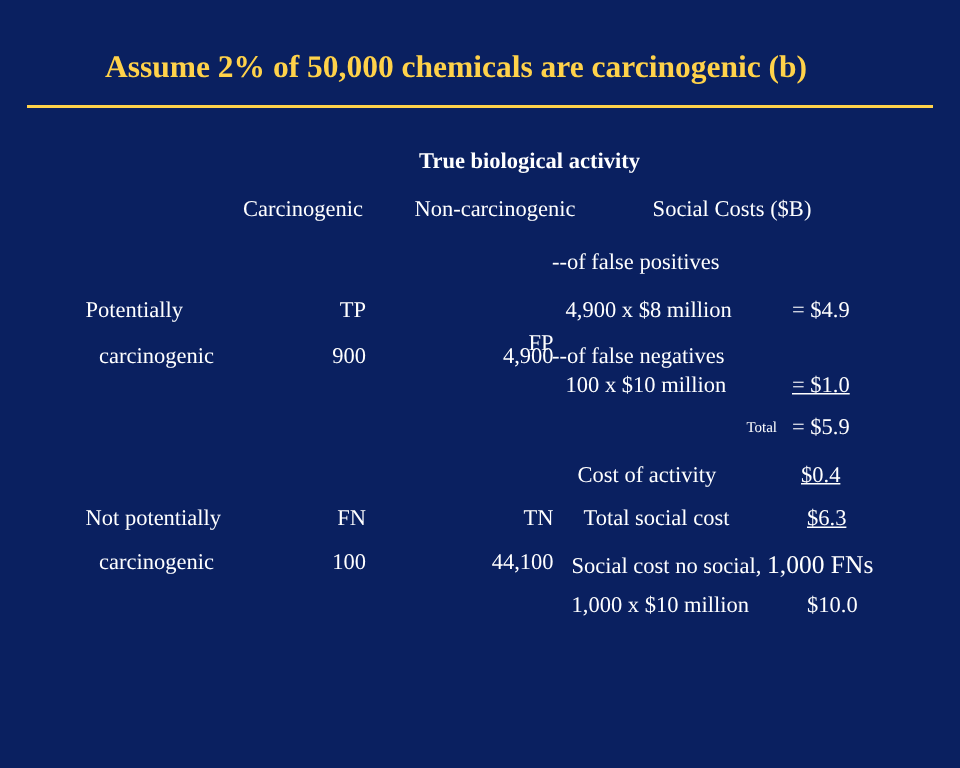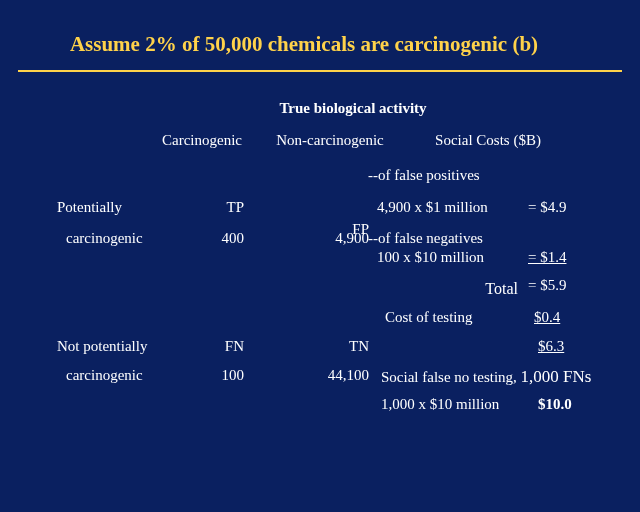--- a/index.html
+++ b/index.html
@@ -67,71 +67,72 @@
   .c-left   { text-align: left; }
   .c-right  { text-align: right; }
 
   .underline {
     text-decoration: underline;
   }
   .small {
     font-size: 17px;
   }
   .smallcap {
-    font-size: 16px;
+    font-size: 10px;
   }
 </style>
 </head>
 <body>
 
 <div id="slide">
 
   <div class="title">Assume 2% of 50,000 chemicals are carcinogenic (b)</div>
   <div class="title-rule"></div>
 
   <div class="hdr-activity">True biological activity</div>
 
   <div class="col-hdr hdr-carc">Carcinogenic</div>
   <div class="col-hdr hdr-social">Social Costs ($B)</div>
   <div class="col-hdr hdr-noncarc">Non-carcinogenic</div>
 
   <div class="cell c-left" style="left:368px; top:167px; width:220px;">--of false positives</div>
 
-  <div class="cell c-left" style="left:377px; top:199px; width:180px;">4,900 x $1 million</div>
+  <div class="cell c-left" style="left:377px; top:199px; width:180px;">4,900 x $8 million</div>
   <div class="cell c-left" style="left:528px; top:199px; width:90px;">= $4.9</div>
 
   <div class="cell c-left" style="left:368px; top:230px; width:220px;">--of false negatives</div>
 
   <div class="cell c-left" style="left:377px; top:249px; width:180px;">100 x $10 million</div>
   <div class="cell c-left" style="left:528px; top:249px; width:90px;">
-    <span class="underline">= $1.4</span>
+    <span class="underline">= $1.0</span>
   </div>
 
   <div class="cell c-right smallcap" style="left:418px; top:280px; width:100px;">Total</div>
   <div class="cell c-left" style="left:528px; top:277px; width:90px;">= $5.9</div>
 
-  <div class="cell c-left" style="left:385px; top:309px; width:180px;">Cost of testing</div>
+  <div class="cell c-left" style="left:385px; top:309px; width:180px;">Cost of activity</div>
   <div class="cell c-left underline" style="left:534px; top:309px; width:90px;">$0.4</div>
 
+  <div class="cell c-left" style="left:389px; top:338px; width:180px;">Total social cost</div>
   <div class="cell c-left underline" style="left:538px; top:338px; width:90px;">$6.3</div>
 
   <div class="cell c-left" style="left:381px; top:367px; width:230px;">
-    <span>Social false no testing,</span>
+    <span>Social cost no social,</span>
     <span class="small">1,000 FNs</span>
   </div>
 
   <div class="cell c-left" style="left:381px; top:396px; width:190px;">1,000 x $10 million</div>
-  <div class="cell c-left" style="left:538px; top:396px; width:90px;font-weight:bold;">$10.0</div>
+  <div class="cell c-left" style="left:538px; top:396px; width:90px;">$10.0</div>
 
   <div class="cell c-left" style="left:57px; top:199px; width:140px;">Potentially</div>
   <div class="cell c-left" style="left:66px; top:230px; width:140px;">carcinogenic</div>
 
   <div class="cell c-center" style="left:160px; top:199px; width:84px;">TP</div>
   <div class="cell c-center" style="left:285px; top:189px; width:84px;margin-top:32px;">FP</div>
-  <div class="cell c-center" style="left:160px; top:230px; width:84px;">400</div>
+  <div class="cell c-center" style="left:160px; top:230px; width:84px;">900</div>
   <div class="cell c-center" style="left:285px; top:230px; width:84px;">4,900</div>
 
   <div class="cell c-left" style="left:57px; top:338px; width:160px;">Not potentially</div>
   <div class="cell c-left" style="left:66px; top:367px; width:140px;">carcinogenic</div>
 
   <div class="cell c-center" style="left:160px; top:338px; width:84px;">FN</div>
   <div class="cell c-center" style="left:285px; top:338px; width:84px;">TN</div>
   <div class="cell c-center" style="left:160px; top:367px; width:84px;">100</div>
   <div class="cell c-center" style="left:285px; top:367px; width:84px;">44,100</div>
 

